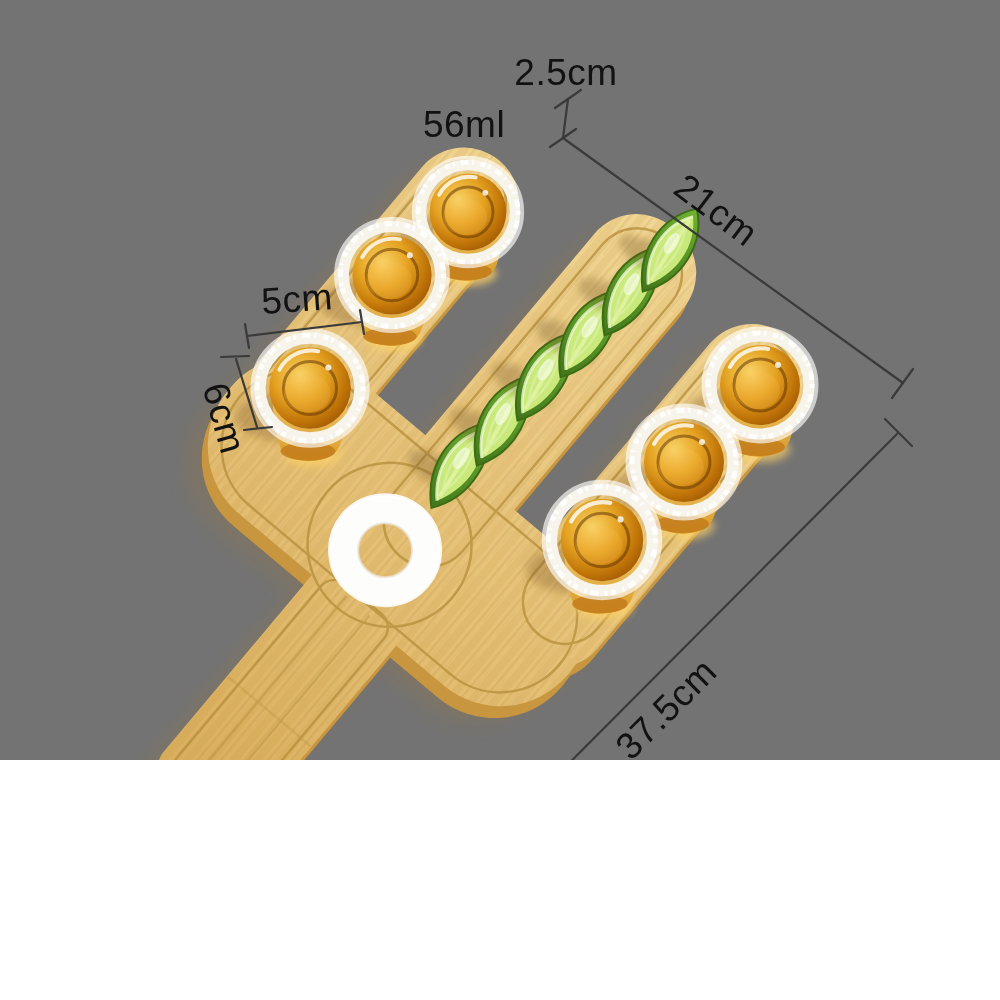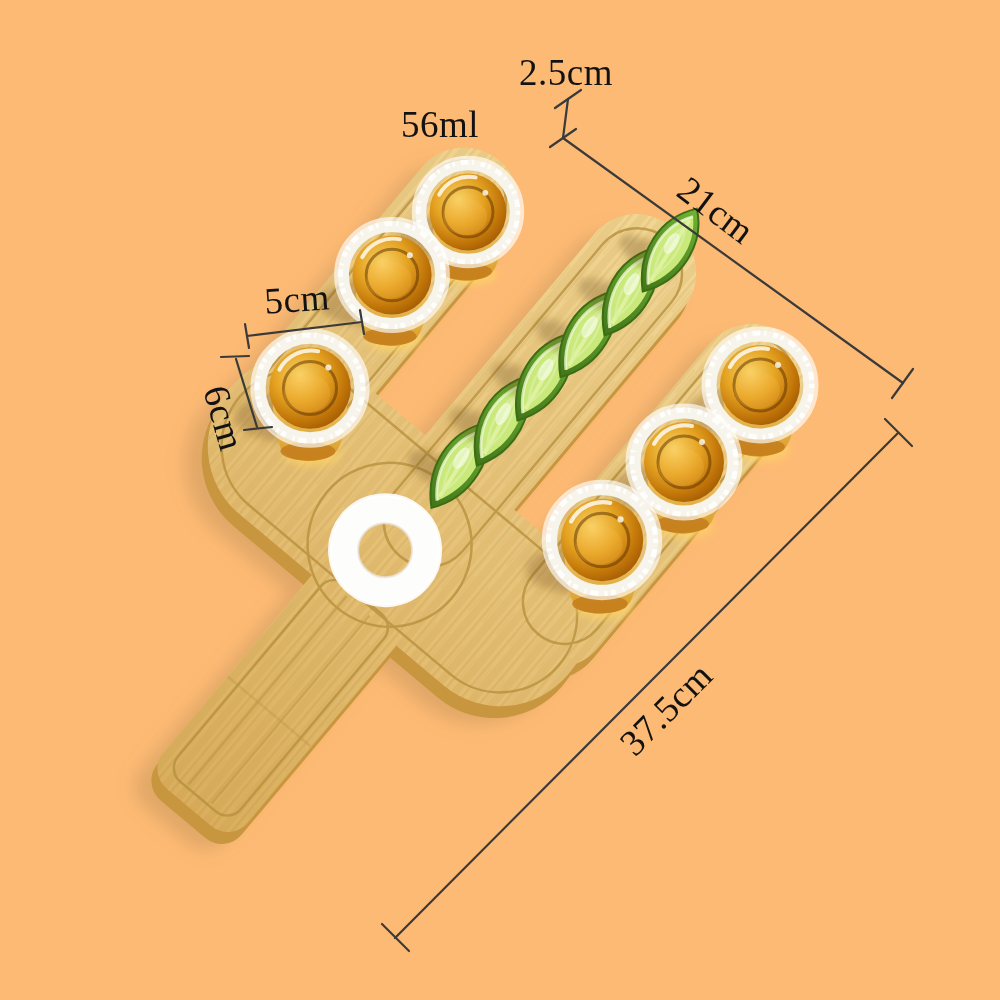--- a/index.html
+++ b/index.html
@@ -1,18 +1,18 @@
 <!DOCTYPE html>
 <html><head>
 <meta charset="utf-8">
 <style>
   html,body{margin:0;padding:0;background:#ffffff;}
   #stage{
-    position:relative;width:1000px;height:1000px;background:#fdba74;
-    font-family:Liberation Serif, serif;overflow:hidden;
+    position:relative;width:1000px;height:760px;background:#737373;
+    font-family:Liberation Sans, sans-serif;overflow:hidden;
   }
   #photo-svg{position:absolute;left:0;top:0;}
   .dim-label{
     position:absolute;color:#121212;font-size:37px;font-weight:400;
     letter-spacing:.5px;white-space:nowrap;line-height:1;
   }
 </style>
 </head>
 <body>
 
@@ -154,21 +154,21 @@
       <g>
         <path d="M236,359 L257,427"></path>
         <path d="M221,357 L249,356"></path>
         <path d="M244,430 L272,427"></path>
       </g>
     </g>
   </svg>
 
   <div class="dim-label" style="left:566px;top:72px;transform:translate(-50%,-50%);">2.5cm</div>
 
-  <div class="dim-label" style="left:440px;top:124px;transform:translate(-50%,-50%);">56ml</div>
+  <div class="dim-label" style="left:464px;top:124px;transform:translate(-50%,-50%);">56ml</div>
 
   <div class="dim-label" style="left:716px;top:210px;transform:translate(-50%,-50%) rotate(37deg);">21cm</div>
 
   <div class="dim-label" style="left:297px;top:299px;transform:translate(-50%,-50%) rotate(-4deg);">5cm</div>
 
   <div class="dim-label" style="left:224px;top:418px;transform:translate(-50%,-50%) rotate(74deg);">6cm</div>
 
   <div class="dim-label" style="left:666px;top:709px;transform:translate(-50%,-50%) rotate(-45deg);">37.5cm</div>
 </div>
 

